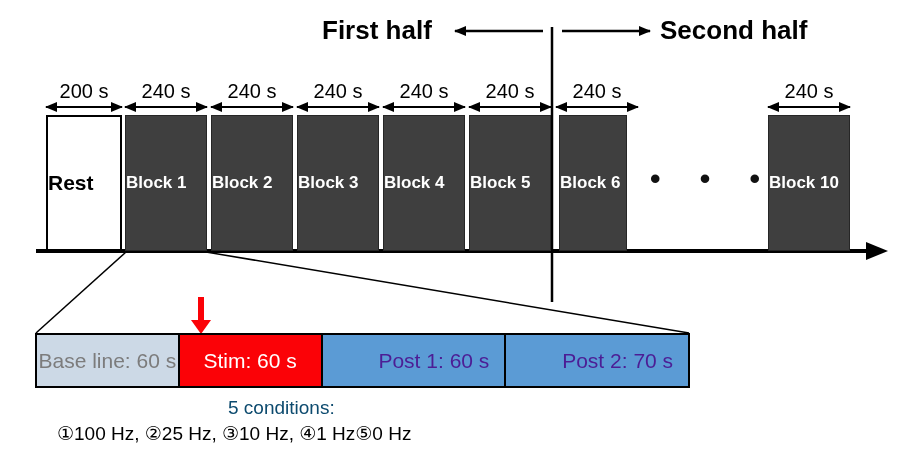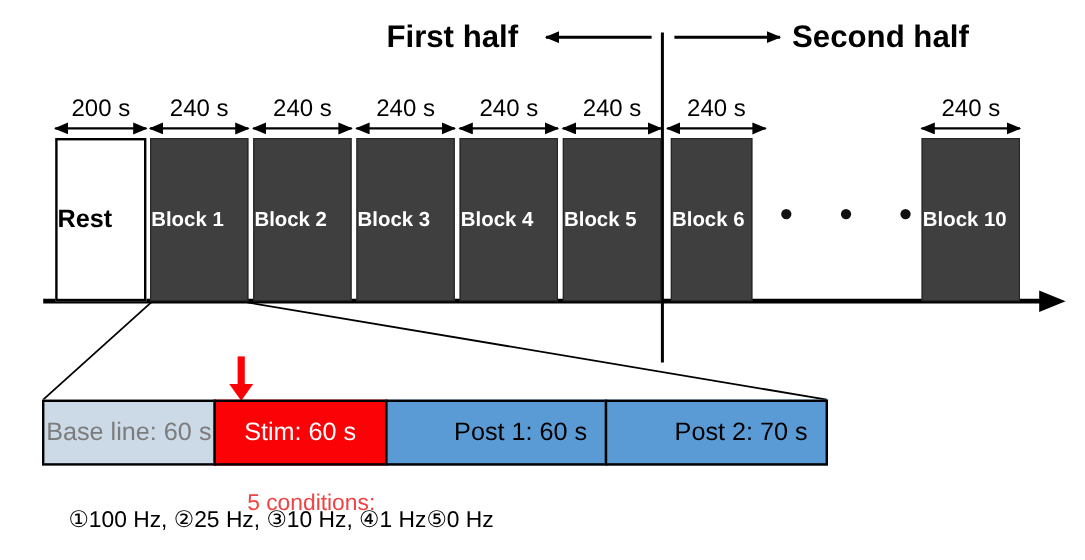--- a/index.html
+++ b/index.html
@@ -21,23 +21,23 @@
 
   .dots { position:absolute; left:650px; top:162px; width:110px; display:flex; justify-content:space-between;
           font-size:30px; font-weight:bold; color:#111; }
 
   .detail-bar { position:absolute; left:35px; top:333px; width:655px; height:55px; display:flex; }
   .seg { flex:1; display:flex; align-items:center; justify-content:center; font-size:21px;
          border:2px solid #000; margin-left:-2px; white-space:nowrap; }
   .seg:first-child { margin-left:0; }
   .seg-baseline { background:#ccd9e6; color:#7c7c7c; }
   .seg-stim { background:#fb0207; color:#ffffff; }
-  .seg-post { background:#5b9bd5; color:#000000;padding-left:41px; }
+  .seg-post { background:#5b9bd5; color:#4c1d95;padding-left:41px; }
 
-  .cond-head { position:absolute; left:206px; top:397px; font-size:19px; color:#ef4444; white-space:nowrap;margin-top:12px; }
+  .cond-head { position:absolute; left:228px; top:397px; font-size:19px; color:#0c4a6e; white-space:nowrap; }
   .cond-list { position:absolute; left:57px; top:422px; font-size:19px; color:#000; white-space:nowrap; }
 </style>
 </head>
 <body>
 
 <div class="canvas">
 
   <svg class="overlay" width="904" height="467" viewBox="0 0 904 467" aria-hidden="true">
     <defs>
       <marker id="ah" markerUnits="userSpaceOnUse" markerWidth="14" markerHeight="12" refX="11" refY="5" orient="auto-start-reverse">

